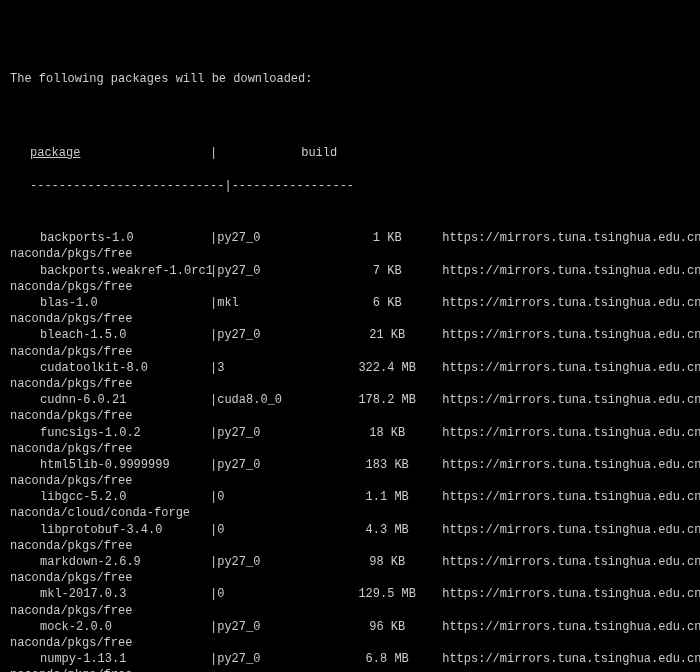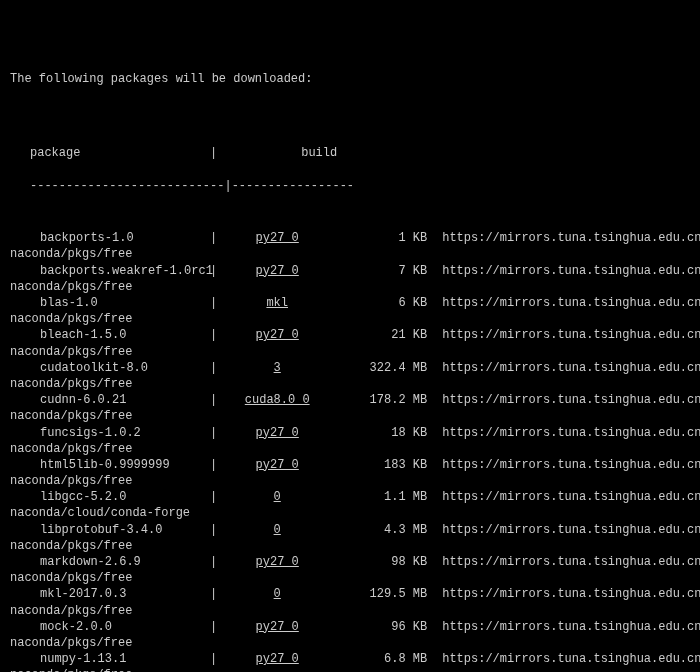--- a/index.html
+++ b/index.html
@@ -7,27 +7,27 @@
       background: #000;
       color: #ccc;
       font-family: Consolas, 'Courier New', monospace;
       font-size: 12px;
       line-height: 1.35;
       padding: 6px 10px;
       width: 700px;
       white-space: pre;
     }
     .header-msg { margin-bottom: 6px; }
-    .col-header .pkg { display: inline-block; width: 200px; padding-left: 20px; }
+    .col-header .pkg { display: inline-block; width: 200px; padding-left: 20px; text-decoration: underline; }
     .col-header .build { display: inline-block; width: 120px; text-align: right; margin-top: 20px; }
     .divider { color: #ccc; padding-left: 20px; margin-bottom: 4px; }
     .pkg-row { }
     .pkg-row .pkg { display: inline-block; width: 200px; padding-left: 30px; }
-    .pkg-row .build { display: inline-block; width: 120px; text-align: center; text-decoration: underline; }
-    .pkg-row .size { display: inline-block; width: 80px; text-align: right; margin-left: 10px; }
+    .pkg-row .build { display: inline-block; width: 120px; text-align: left; }
+    .pkg-row .size { display: inline-block; width: 80px; text-align: center; margin-left: 10px; }
     .pkg-row .url { display: inline-block; margin-left: 15px; }
     .pkg-row .urlline { padding-left: 0; }
     .pipe { color: #ccc; }
   </style>
 </head>
 <body>
 
 
 
 <div class="header-msg">The following packages will be downloaded:</div>

